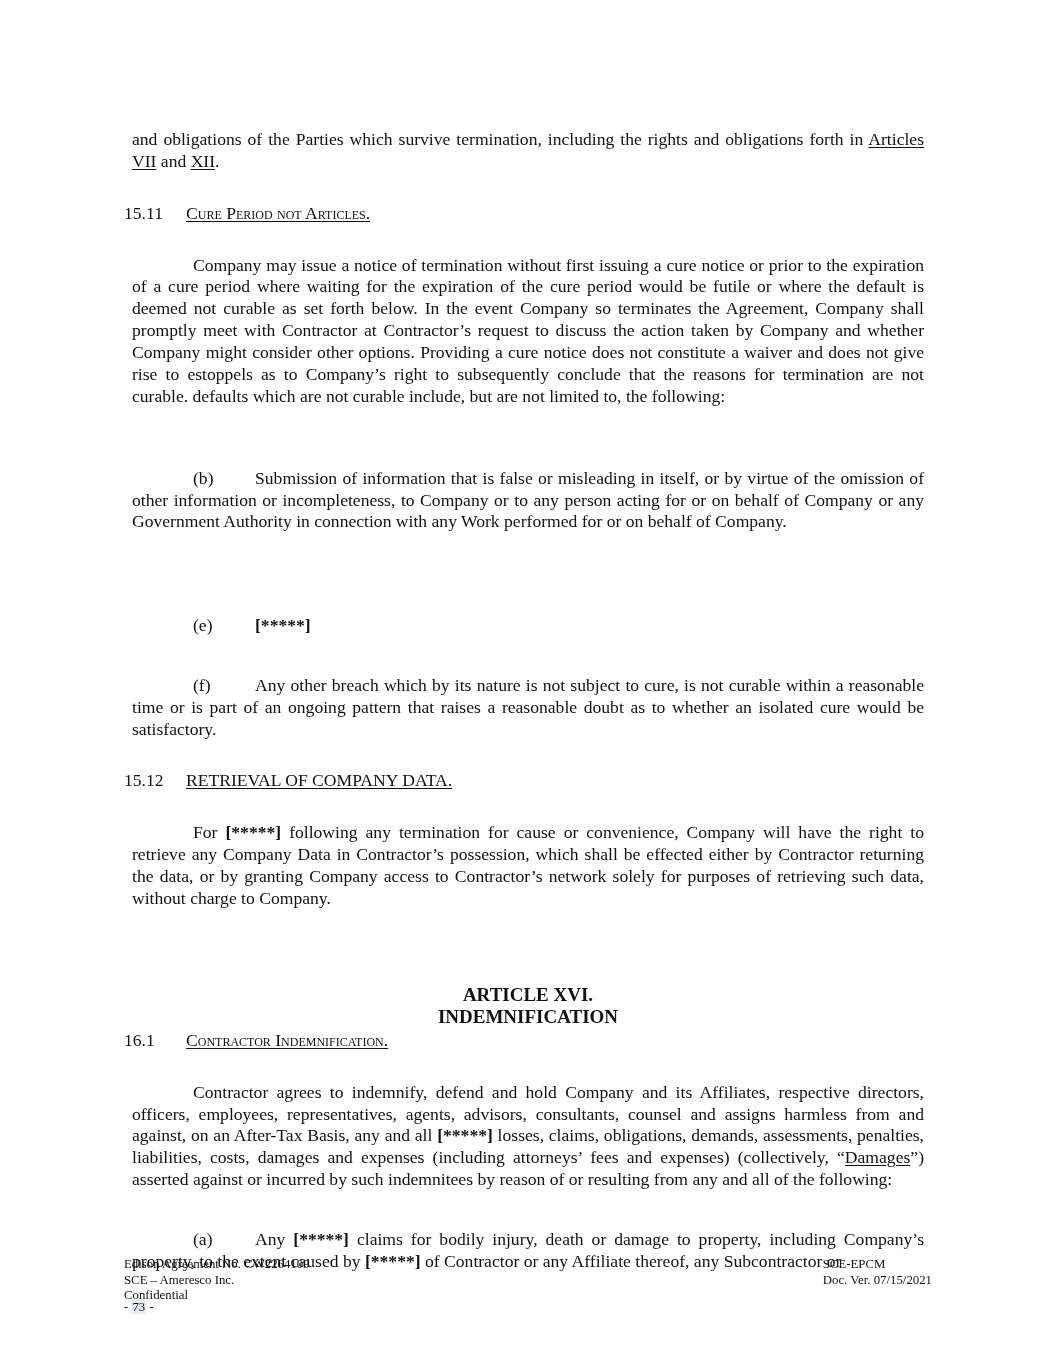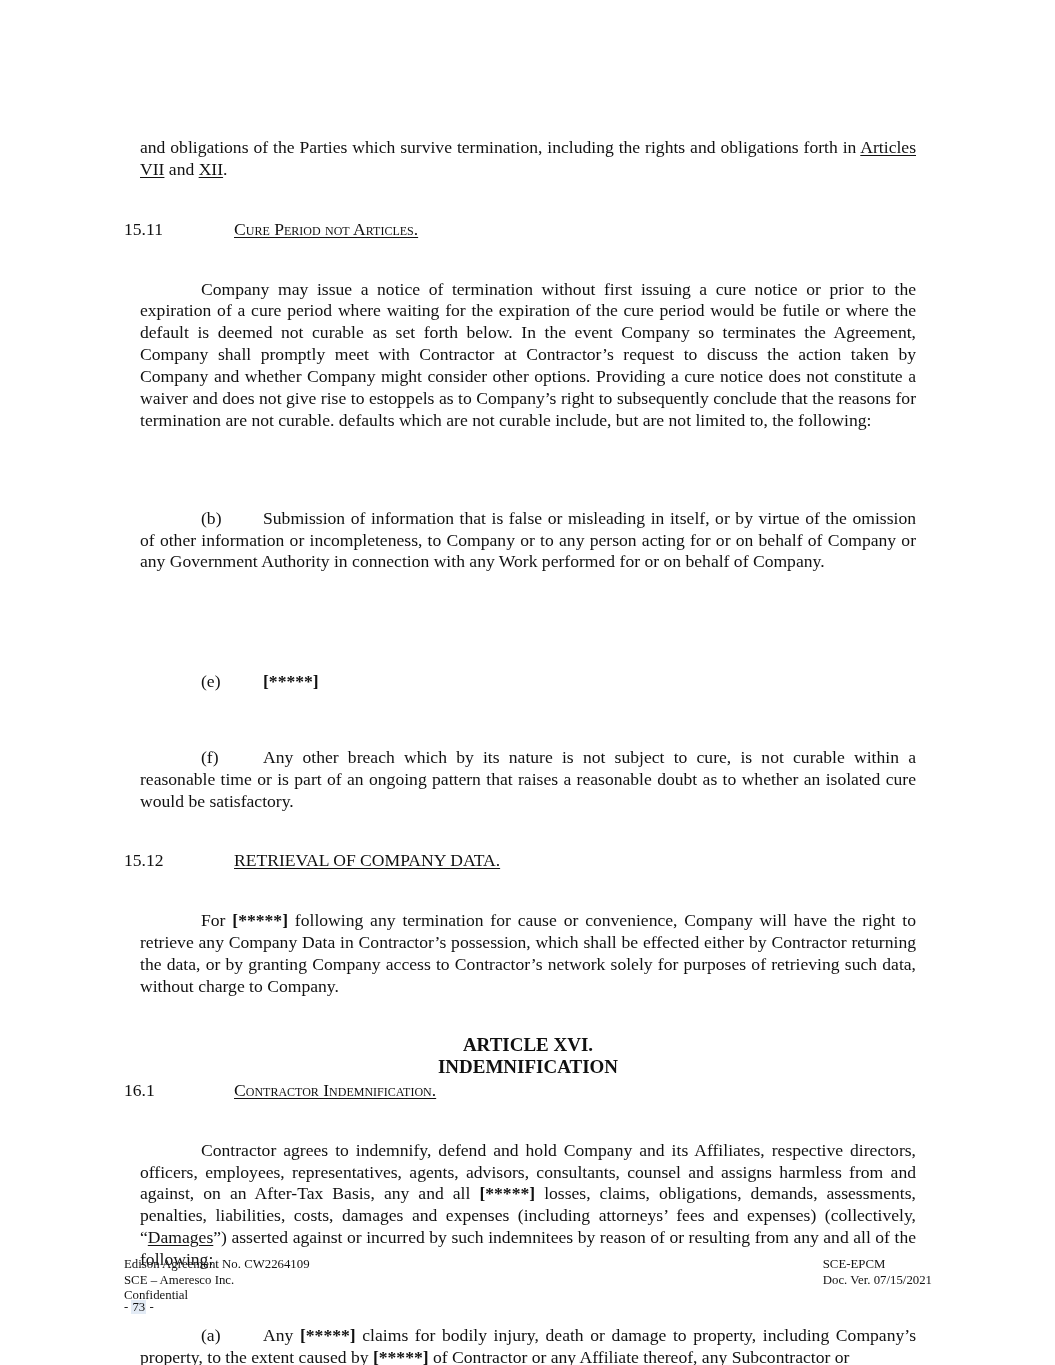--- a/index.html
+++ b/index.html
@@ -1,29 +1,29 @@
 <!DOCTYPE html>
 <html><head>
 <meta charset="utf-8">
 <style>
   html, body { margin: 0; padding: 0; background: #ffffff; }
   body { width: 1055px; height: 1365px; position: relative; overflow: hidden;
          font-family: "Liberation Serif", "DejaVu Serif", serif; color: #111; }
   .page { position: absolute; left: 124px; top: 121px; width: 808px; font-size: 17.6px; line-height: 21.9px; }
-  p { margin: 16px; text-align: justify; font-family: Liberation Serif, serif; }
+  p { margin: 8px; text-align: justify; font-family: Liberation Serif, serif; }
   .indent { text-indent: 61px; }
   .gap { height: 21.9px; }
   .u { text-decoration: underline; text-underline-offset: 2px; }
-  .heading-row { display: flex; gap: 48px; }
+  .heading-row { display: flex; }
   .num { width: 62px; flex: none; }
   .sc { font-variant: small-caps; text-decoration: underline; text-underline-offset: 2px; }
   .upper { text-decoration: underline; text-underline-offset: 2px; }
   .item-wrap { text-indent: 61px; text-align: justify; }
   .item-wrap .lbl-inline { display: inline-block; width: 62px; text-indent: 0; }
-  .article { text-align: center; font-weight: bold; font-size: 19px; line-height: 22px; }
+  .article { text-align: center; font-weight: bold; font-size: 19px; line-height: 22px; margin-top: 46px; }
   .footer { position: absolute; left: 124px; top: 1257px; width: 808px; font-size: 12.8px; line-height: 15.5px; }
   .footer .left { position: absolute; left: 0; top: 0; }
   .footer .right { position: absolute; right: 0; top: 0; text-align: left; }
   .footer .center { position: absolute; left: 0; width: 808px; top: 7px; text-align: left; margin-top: 36px; }
   .pgnum { background: #e3ebf5; padding: 0 1px; }
 </style>
 </head>
 <body>
 
 <div class="page">

